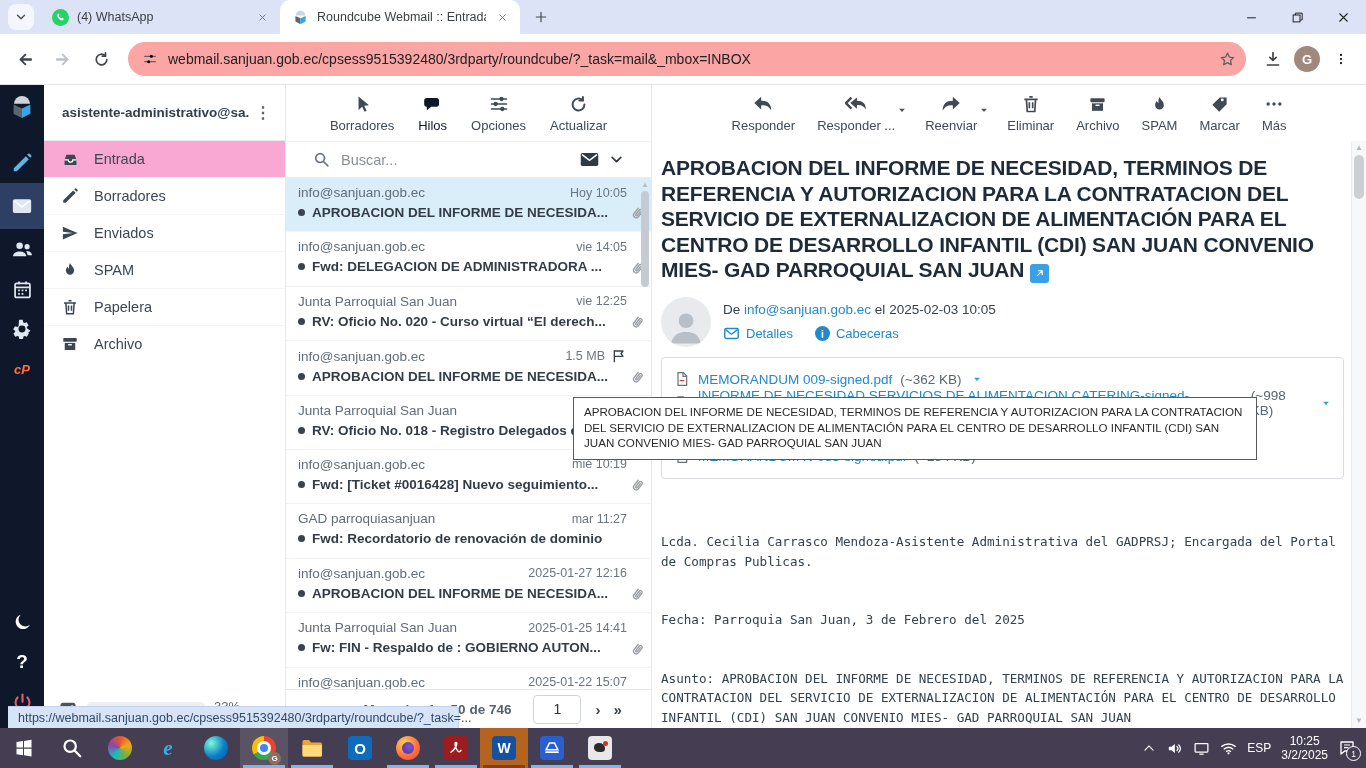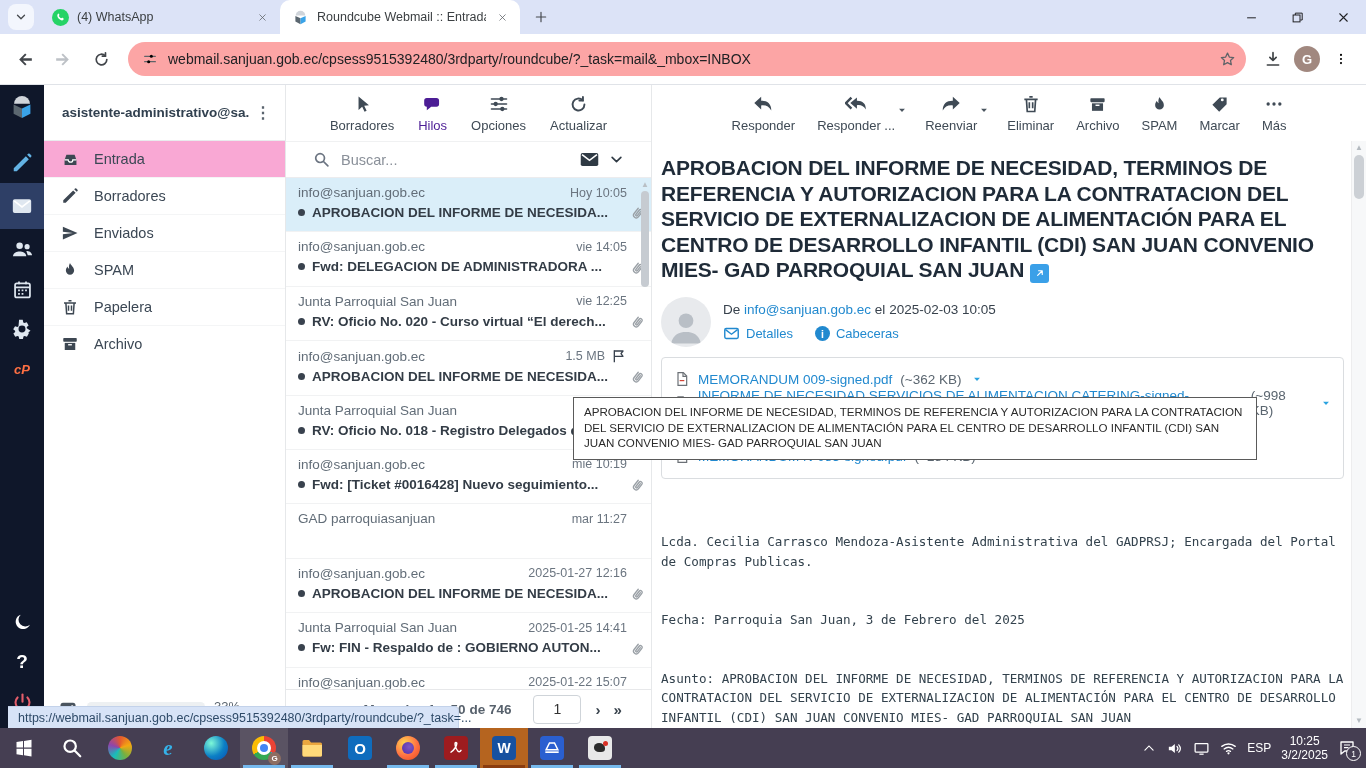--- a/index.html
+++ b/index.html
@@ -50,21 +50,21 @@
   .fitem .fic{color:#3d4752;width:20px;display:flex;justify-content:center}
   .fitem.sel{background:#f9a8d4}
   .quota{margin-top:auto;display:flex;align-items:center;gap:9px;padding:10px 14px 12px;color:#5a646e;font-size:13px}
   .qbar{width:118px;height:9px;border-radius:5px;background:#edf0f2;overflow:hidden}
   .qfill{height:100%;width:33%;background:#46b4e9}
 
   .listcol{width:365px;border-right:1px solid #e6e8ea;display:flex;flex-direction:column;flex:none}
   .ltoolbar{height:56px;display:flex;align-items:center;justify-content:center;gap:24px;flex:none}
   .tbtn{display:flex;flex-direction:column;align-items:center;gap:3px;color:#3f4a55;font-size:13px;position:relative}
   .tbtn .tico{height:22px;display:flex;align-items:center}
-  .tbtn.dis{color:#4c1d95}
+  .tbtn.dis{color:#0f172a}
   .caret{position:absolute;right:-12px;top:12px;color:#4a555f}
   .search{height:35px;border-top:1px solid #f0f1f2;border-bottom:1px solid #ececee;display:flex;align-items:center;gap:9px;padding:0 27px;flex:none}
   .search input{border:0;outline:0;flex:1;font-size:14.5px;color:#333;background:transparent;font-family:inherit}
   .search input::placeholder{color:#8a9099}
   .rows{flex:1;overflow:hidden;position:relative}
   .mrow{height:54.4px;box-sizing:border-box;padding:7px 24px 0 12px;border-bottom:1px solid #f1f2f3;position:relative}
   .mrow.sel{background:#daeef9}
   .m1{display:flex;align-items:center;gap:6px}
   .msender{flex:1;font-size:13.5px;color:#626d78;white-space:nowrap;overflow:hidden}
   .mdate{font-size:12.5px;color:#6b7580;white-space:nowrap}
@@ -694,20 +694,24 @@
           </div>
         <svg class="clip" width="17" height="17" viewBox="0 0 24 24">
             <use href="#i-clip"></use>
           </svg>
       </div>
       <div class="mrow">
         <div class="m1">
             <span class="msender">GAD parroquiasanjuan</span>
             <span class="mdate">mar 11:27</span>
           </div>
+        <div class="m2">
+            <span class="dot"></span>
+            <span class="msubj">Fwd: Recordatorio de renovación de dominio</span>
+          </div>
       </div>
       <div class="mrow">
         <div class="m1">
             <span class="msender">info@sanjuan.gob.ec</span>
             <span class="mdate">2025-01-27 12:16</span>
           </div>
         <div class="m2">
             <span class="dot"></span>
             <span class="msubj">APROBACION DEL INFORME DE NECESIDA...</span>
           </div>

